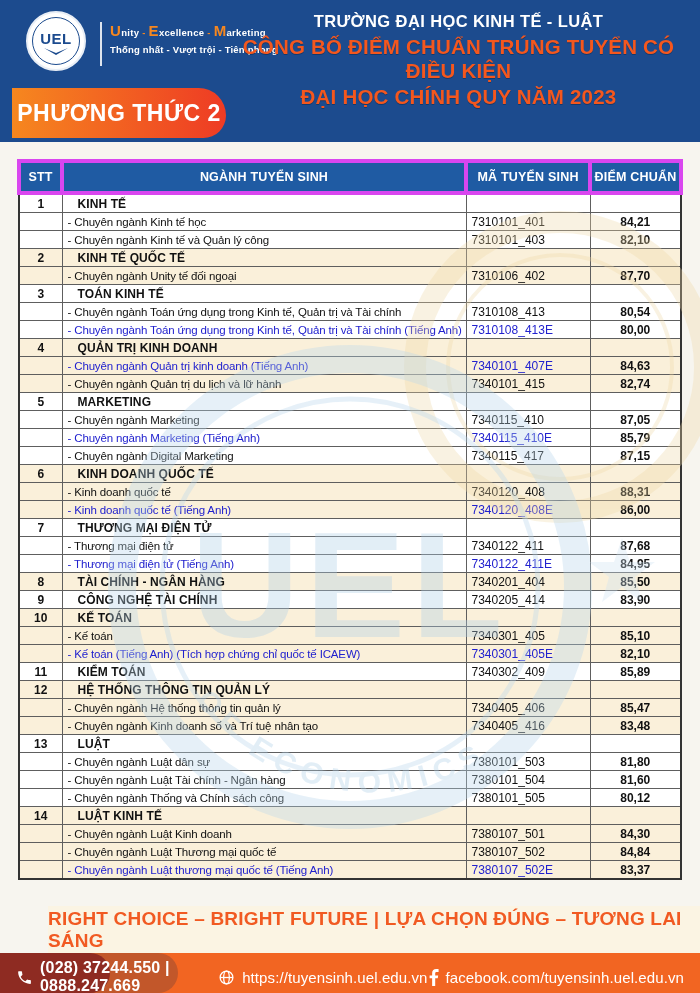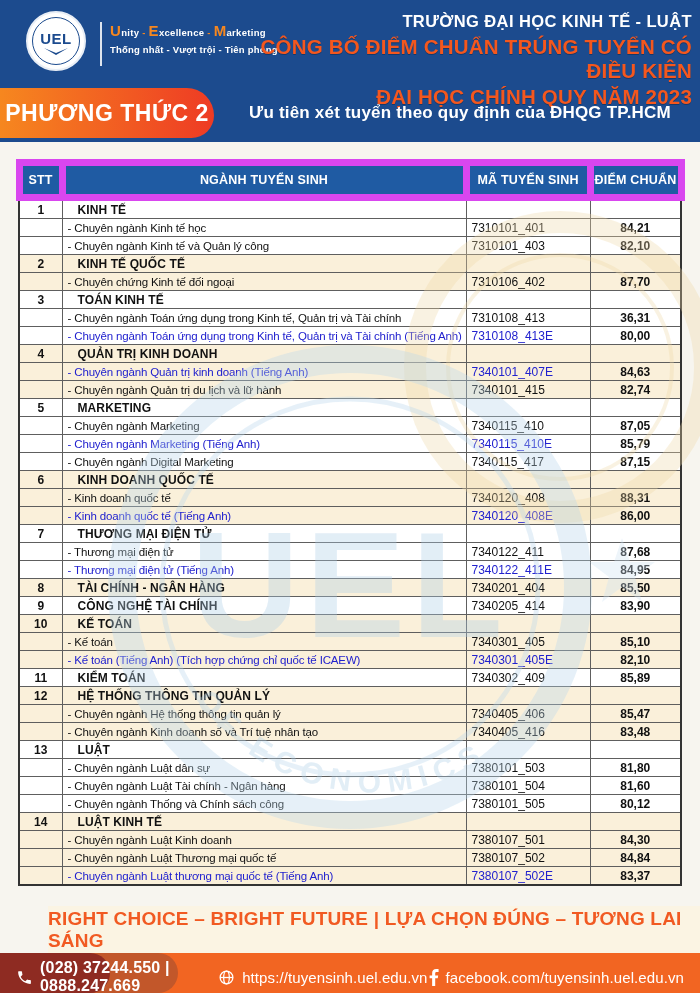--- a/index.html
+++ b/index.html
@@ -22,47 +22,47 @@
   }
   .logo-acronym{color:#1C4B8E;font-weight:800;font-size:15px;letter-spacing:.5px;line-height:1;margin-top:4px;}
   .logo-wings{margin-top:1px;}
   .banner-divider{position:absolute;left:100px;top:22px;width:2px;height:44px;background:rgba(255,255,255,.85);}
   .motto{position:absolute;left:110px;top:22px;color:#fff;}
   .motto-en{font-weight:700;font-size:9.5px;letter-spacing:.3px;white-space:nowrap;}
   .motto-en .mword{display:inline-block;font-weight:700;}
   .motto-en .mword::first-letter{color:#F6871F;font-size:15px;font-weight:800;}
   .motto-en .mdash{color:#F6871F;font-weight:800;}
   .motto-vi{font-weight:700;font-size:9.5px;margin-top:5px;letter-spacing:.2px;white-space:nowrap;}
-  .title-block{position:absolute;left:225px;right:8px;top:12px;text-align:right;}
+  .title-block{position:absolute;left:225px;right:8px;top:12px;text-align:center;}
   .university-name{color:#fff;font-size:16.5px;font-weight:600;letter-spacing:.4px;}
   .main-title{color:#F4571E;font-size:20.5px;font-weight:800;letter-spacing:.2px;margin-top:4px;
     text-shadow:0 1px 0 rgba(0,0,0,.25);}
   .main-title.line2{margin-top:2px;}
   .method-badge{
-    position:absolute;left:0;top:88px;width:214px;height:50px;
+    position:absolute;left:12px;top:88px;width:214px;height:50px;
     background:linear-gradient(90deg,#F6871F 0%,#EE3B24 100%);
     border-radius:0 46px 38px 0;
     display:flex;align-items:center;justify-content:center;
     color:#fff;font-size:23px;font-weight:800;letter-spacing:.5px;
   }
   .method-desc{
     position:absolute;left:220px;right:0;top:88px;height:50px;
     display:flex;align-items:center;justify-content:center;
     color:#fff;font-size:17px;font-weight:600;letter-spacing:.2px;
   }
   
   .main{position:relative;height:764px;background:#F7F5EF;box-sizing:border-box;padding-top:17px;}
   table.admission{
     width:662px;margin:0 auto;border-collapse:collapse;table-layout:fixed;
     border:2px solid #333;background:transparent;position:relative;z-index:1;
   }
   col.c-stt{width:43px;} col.c-name{width:404px;} col.c-code{width:124px;} col.c-score{width:91px;}
   table.admission th{
     background:#1F5BA3;color:#fff;font-size:12.5px;font-weight:700;
-    height:26px;border:7px solid #d946ef;letter-spacing:.2px;
+    height:26px;border:4px solid #d946ef;letter-spacing:.2px;
   }
   table.admission td{
     height:17px;font-size:12px;border:1px solid #5e5e5e;
     padding:0 5px;color:#111;white-space:nowrap;overflow:hidden;background:#fff;
   }
   tr.shaded td{background:#FAF0DA;}
   td.stt{text-align:center;font-weight:700;padding:0 2px;}
   td.name.group{font-weight:700;font-size:12px;letter-spacing:.1px;padding-left:15px;}
   td.name.sub{font-size:11.5px;letter-spacing:-0.15px;margin-left:15px;}
   td.code{font-size:11.8px;}
@@ -99,21 +99,20 @@
   <div class="motto">
     <div class="motto-en"><span class="mword">Unity</span><span class="mdash"> - </span><span class="mword">Excellence</span><span class="mdash"> - </span><span class="mword">Marketing</span></div>
     <div class="motto-vi">Thống nhất - Vượt trội - Tiên phong</div>
   </div>
   <div class="title-block">
     <div class="university-name">TRƯỜNG ĐẠI HỌC KINH TẾ - LUẬT</div>
     <div class="main-title line1">CÔNG BỐ ĐIỂM CHUẨN TRÚNG TUYỂN CÓ ĐIỀU KIỆN</div>
     <div class="main-title line2">ĐẠI HỌC CHÍNH QUY NĂM 2023</div>
   </div>
   <div class="method-badge">PHƯƠNG THỨC 2</div>
-  <div class="method-desc">Ưu tiên xét tuyển theo quy định của ĐHQG TP.HCM</div>
 </div>
 
 <div class="main">
   <table class="admission">
     <colgroup>
         <col class="c-stt">
         <col class="c-name">
         <col class="c-code">
         <col class="c-score">
       </colgroup>
@@ -145,35 +144,35 @@
           <td class="score">82,10</td>
         </tr>
         <tr class="group-row shaded">
           <td class="stt">2</td>
           <td class="name group">KINH TẾ QUỐC TẾ</td>
           <td class="code"></td>
           <td class="score"></td>
         </tr>
         <tr class="shaded ">
           <td class="stt"></td>
-          <td class="name sub">- Chuyên chứng Kinh tế đối ngoại</td>
+          <td class="name sub">- Chuyên ngành Unity tế đối ngoại</td>
           <td class="code">7310106_402</td>
           <td class="score">87,70</td>
         </tr>
         <tr class="group-row">
           <td class="stt">3</td>
           <td class="name group">TOÁN KINH TẾ</td>
           <td class="code"></td>
           <td class="score"></td>
         </tr>
         <tr class="">
           <td class="stt"></td>
           <td class="name sub">- Chuyên ngành Toán ứng dụng trong Kinh tế, Quản trị và Tài chính</td>
           <td class="code">7310108_413</td>
-          <td class="score">36,31</td>
+          <td class="score">80,54</td>
         </tr>
         <tr class="english">
           <td class="stt"></td>
           <td class="name sub">- Chuyên ngành Toán ứng dụng trong Kinh tế, Quản trị và Tài chính (Tiếng Anh)</td>
           <td class="code">7310108_413E</td>
           <td class="score">80,00</td>
         </tr>
         <tr class="group-row shaded">
           <td class="stt">4</td>
           <td class="name group">QUẢN TRỊ KINH DOANH</td>

